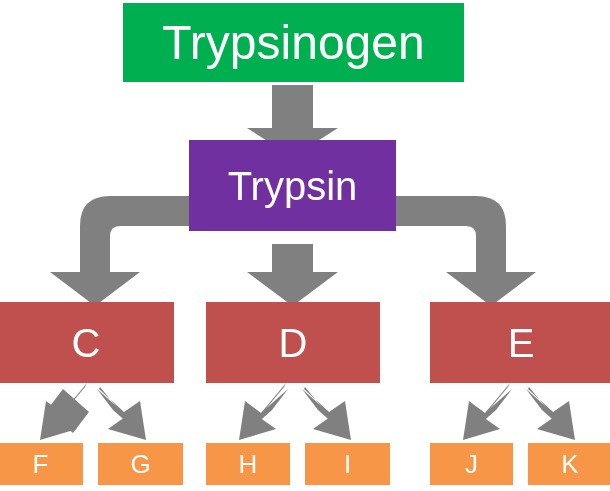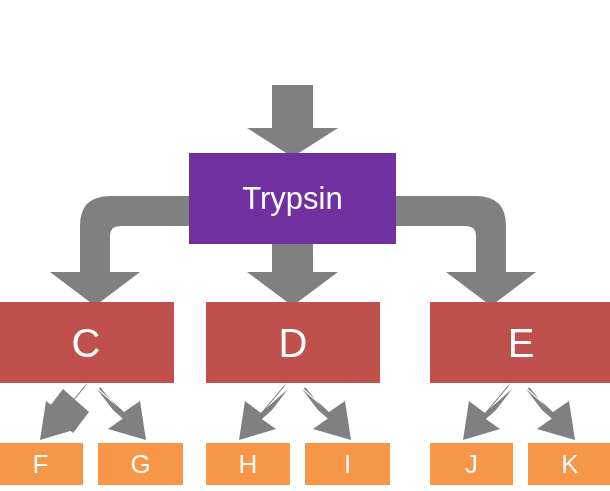--- a/index.html
+++ b/index.html
@@ -28,25 +28,25 @@
   .node-trypsinogen {
     left: 123px;
     top: 3px;
     width: 341px;
     height: 79px;
     background: #00b050;
     font-size: 48px;
   }
   .node-trypsin {
     left: 189px;
-    top: 153px;
+    top: 140px;
     width: 207px;
     height: 91px;
     background: #7030a0;
-    font-size: 31px;
+    font-size: 40px;
     z-index: 5;
   }
   .node-red {
     top: 302px;
     height: 81px;
     background: #c0504d;
     font-size: 40px;
   }
   .node-c { left: -2px; width: 176px; }
   .node-d { left: 206px; width: 174px; }
@@ -123,20 +123,23 @@
     <polygon fill="#808080" points="302,389 328,412 344,433 318,410"></polygon>
     <polygon fill="#808080" points="304,389 329,412 345,401 351,440 313,429 330,417 305,387"></polygon>
 
     <polygon fill="#808080" points="512,389 486,412 470,433 496,410"></polygon>
     <polygon fill="#808080" points="508,387 483,417 500,429 463,440 469,401 485,413 510,383"></polygon>
 
     <polygon fill="#808080" points="526,389 552,412 568,433 542,410"></polygon>
     <polygon fill="#808080" points="528,389 553,412 569,401 575,440 537,429 554,417 529,387"></polygon>
   </svg>
 
+  <div class="node node-trypsinogen">
+    <span>Trypsinogen</span>
+  </div>
 
   <div class="node node-trypsin">
     <span>Trypsin</span>
   </div>
 
   <div class="node node-red node-c">
     <span>C</span>
   </div>
   <div class="node node-red node-d">
     <span>D</span>

